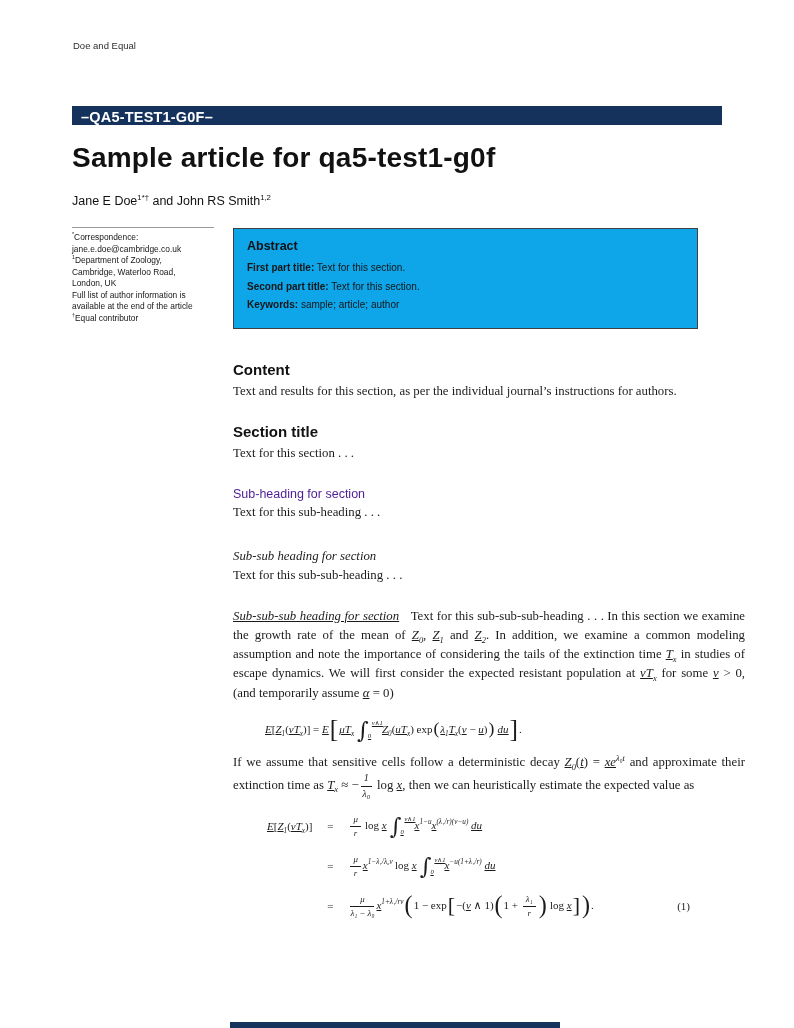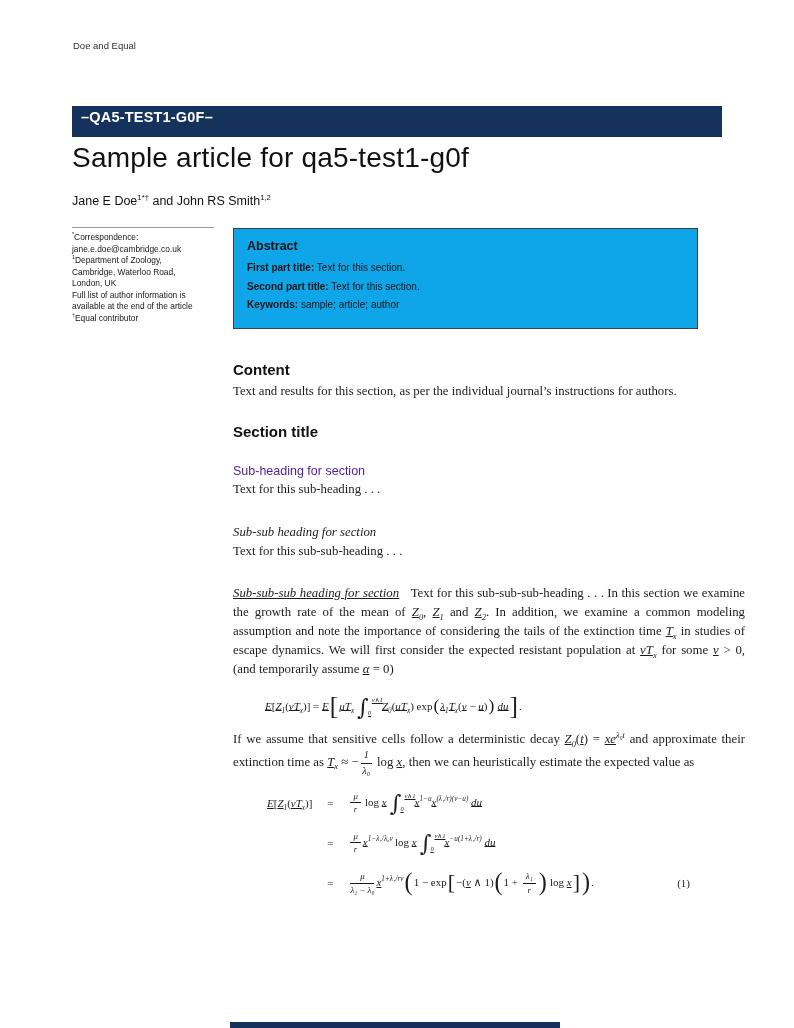--- a/index.html
+++ b/index.html
@@ -1,25 +1,25 @@
 <!DOCTYPE html>
 <html style="--navy: #14325c; --box-border: #3f3f3f; --rule: #9a9a9a;"><head>
 <meta charset="utf-8">
 <style>
   html,body{margin:0;padding:0;background:#ffffff;}
   .page{position:relative;width:794px;height:1028px;background:#fff;overflow:hidden;
         font-family:"Liberation Sans","DejaVu Sans",sans-serif;color:#1b1b1b;}
 
   .running-head{position:absolute;left:73px;top:40px;font-size:9.5px;color:#2e2e2e;}
 
-  .banner{position:absolute;left:72px;top:106px;width:650px;height:31px;
+  .banner{position:absolute;left:72px;top:106px;width:650px;height:19px;
           background:var(--navy,#14325c);color:#fff;font-weight:bold;font-size:14.5px;
           line-height:23px;padding-left:9px;letter-spacing:.2px;box-sizing:border-box;}
 
-  .article-title{position:absolute;left:72px;top:142px;font-size:28px;font-weight:400;
+  .article-title{position:absolute;left:72px;top:142px;font-size:28px;font-weight:700;
                  color:#111;letter-spacing:.2px;text-align:right;}
 
   .authors{position:absolute;left:72px;top:194px;font-size:12.5px;color:#111;}
   .authors sup{font-size:.62em;line-height:0;}
 
   .side-rule{position:absolute;left:72px;top:227px;width:142px;height:1px;background:var(--rule,#9a9a9a);}
 
   .sidebar{position:absolute;left:72px;top:232px;width:150px;font-size:8.4px;
            line-height:11.5px;color:#161616;}
   .sidebar sup{font-size:.64em;line-height:0;}
@@ -107,20 +107,21 @@
     <div class="abstract-row"><b>Second part title:</b><span> Text for this section.</span></div>
     <div class="abstract-row"><b>Keywords:</b><span> sample; article; author</span></div>
   </div>
 
   <div class="main">
 
     <h1 class="sec-h1">Content</h1>
     <p class="body">Text and results for this section, as per the individual journal’s instructions for authors.</p>
 
     <h1 class="sec-h1 mt-gap">Section title</h1>
+    <p class="body">Text for this section . . .</p>
 
     <h2 class="sec-h2">Sub-heading for section</h2>
     <p class="body">Text for this sub-heading . . .</p>
 
     <h3 class="sec-h3">Sub-sub heading for section</h3>
     <p class="body">Text for this sub-sub-heading . . .</p>
 
     <p class="para-math mt-gap"><span class="mi">Sub-sub-sub heading for section</span><span class="msp" style="width: 0.9em;"></span><span class="mt">Text for this sub-sub-sub-heading . . . In this section we examine the growth rate of the mean of </span><span class="mi">Z</span><sub class="msub">0</sub><span class="mt">, </span><span class="mi">Z</span><sub class="msub">1</sub><span class="mt"> and </span><span class="mi">Z</span><sub class="msub">2</sub><span class="mt">. In addition, we examine a common modeling assumption and note the importance of considering the tails of the extinction time </span><span class="mi">T</span><sub class="msub">x</sub><span class="mt"> in studies of escape dynamics. We will first consider the expected resistant population at </span><span class="mi">vT</span><sub class="msub">x</sub><span class="mt"> for some </span><span class="mi">v</span><span class="mt"> &gt; 0, (and temporarily assume </span><span class="mi">α</span><span class="mt"> = 0)</span></p>
 
     <div class="mathline display-eq"><span class="mi">E</span><span class="mt">[</span><span class="mi">Z</span><sub class="msub">1</sub><span class="mt">(</span><span class="mi">vT</span><sub class="msub">x</sub><span class="mt">)] = </span><span class="mi">E</span><span class="mbig" style="font-size: 2.3em;">[</span><span class="mi">μT</span><sub class="msub">x</sub><span class="mint">

